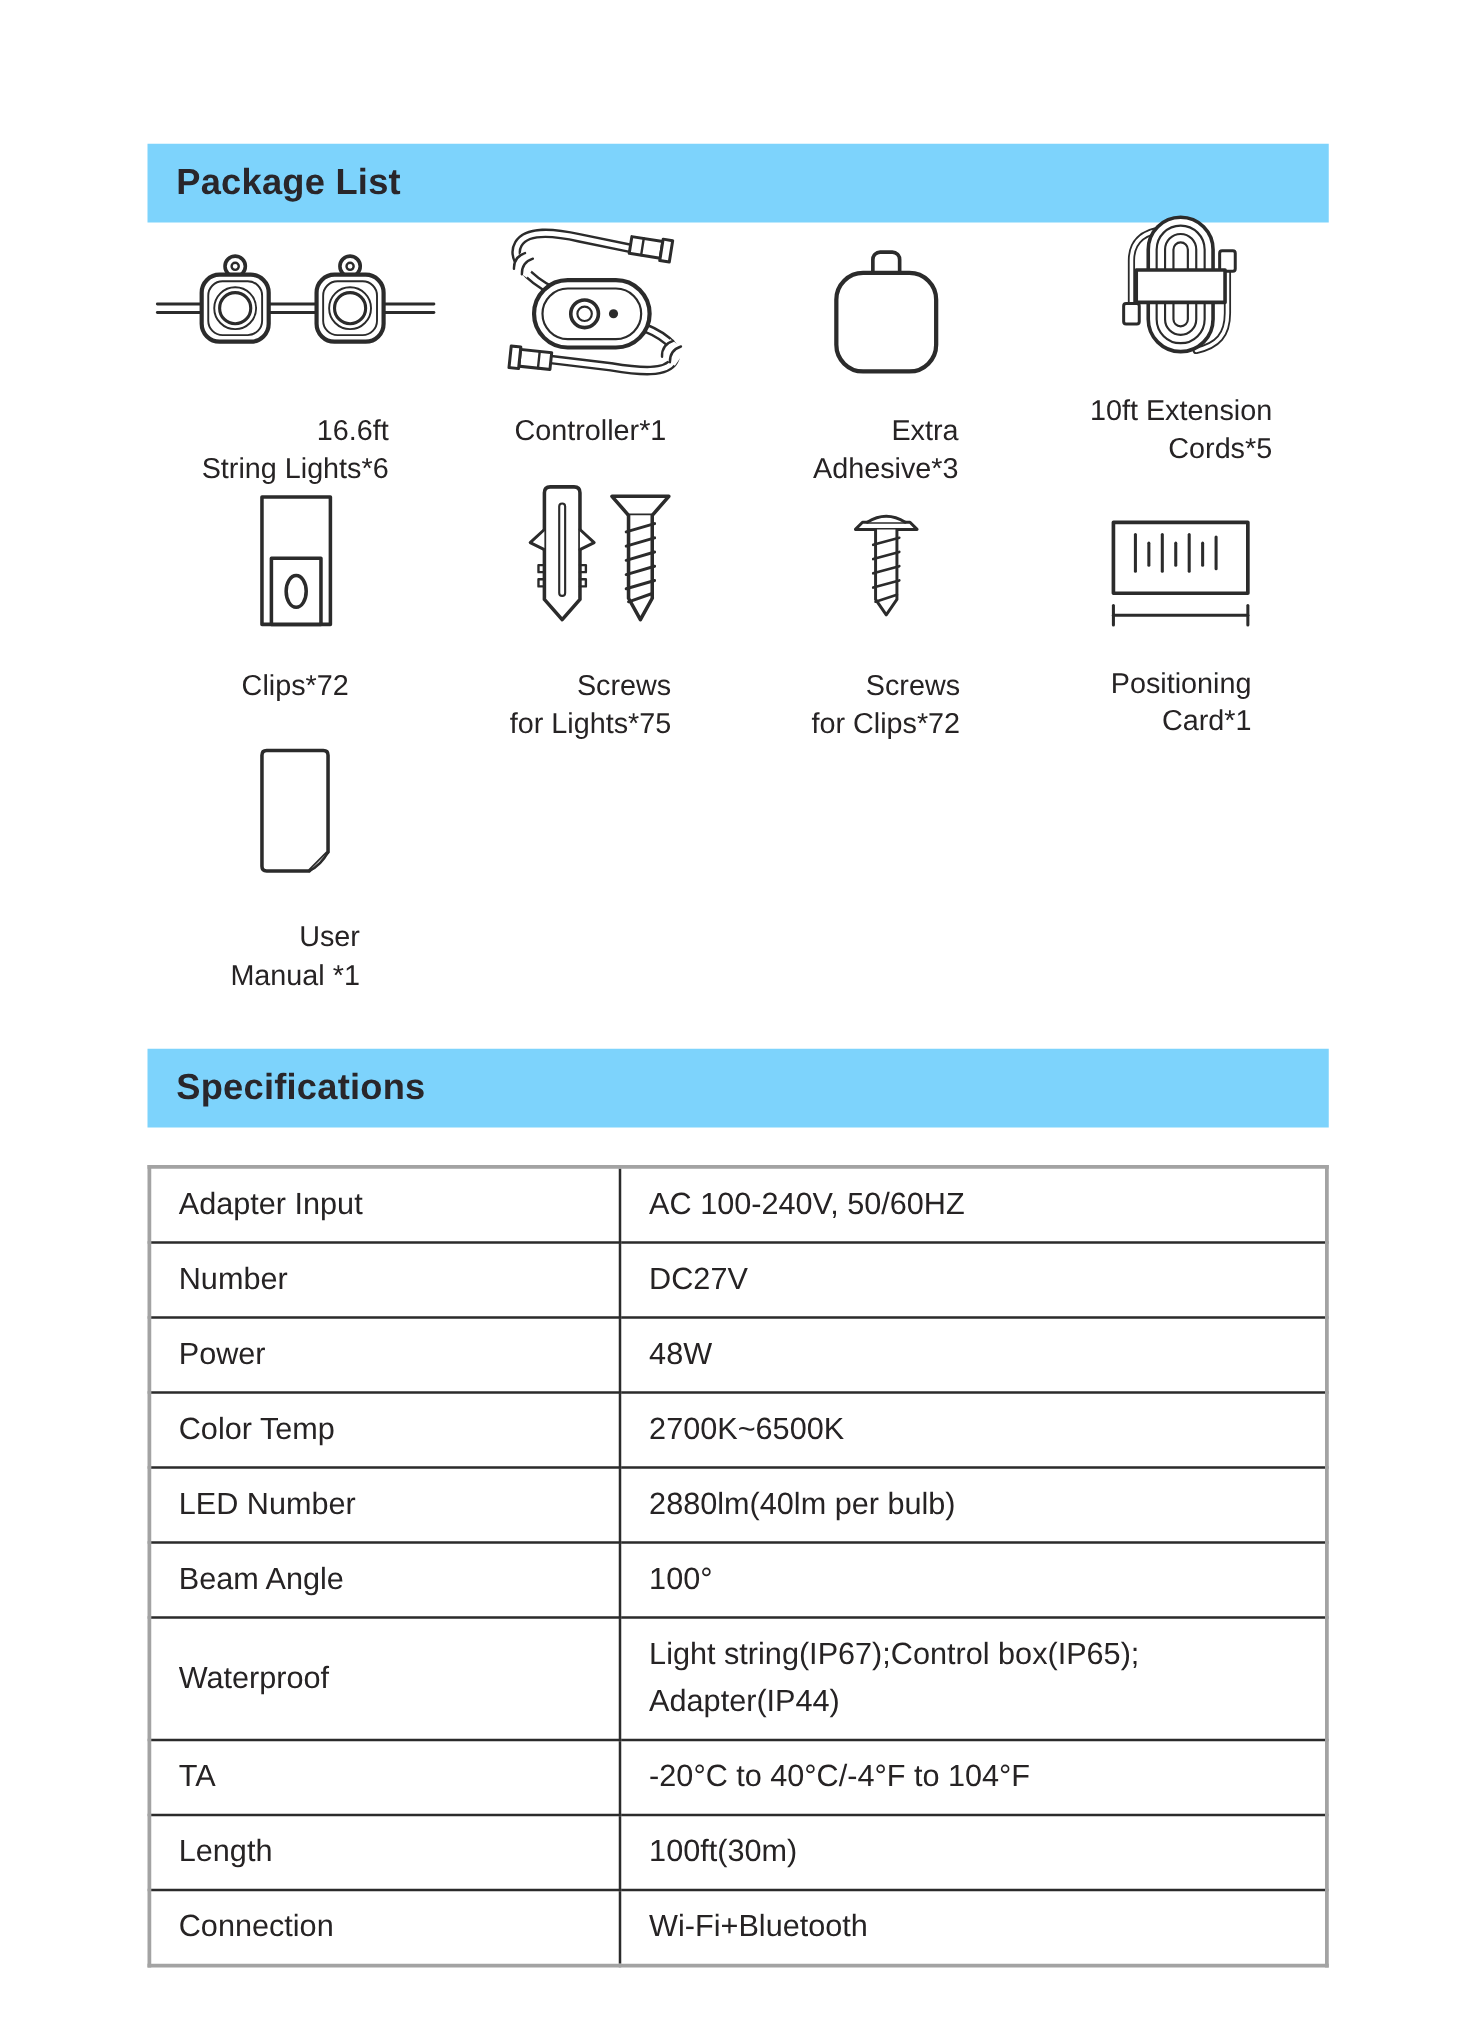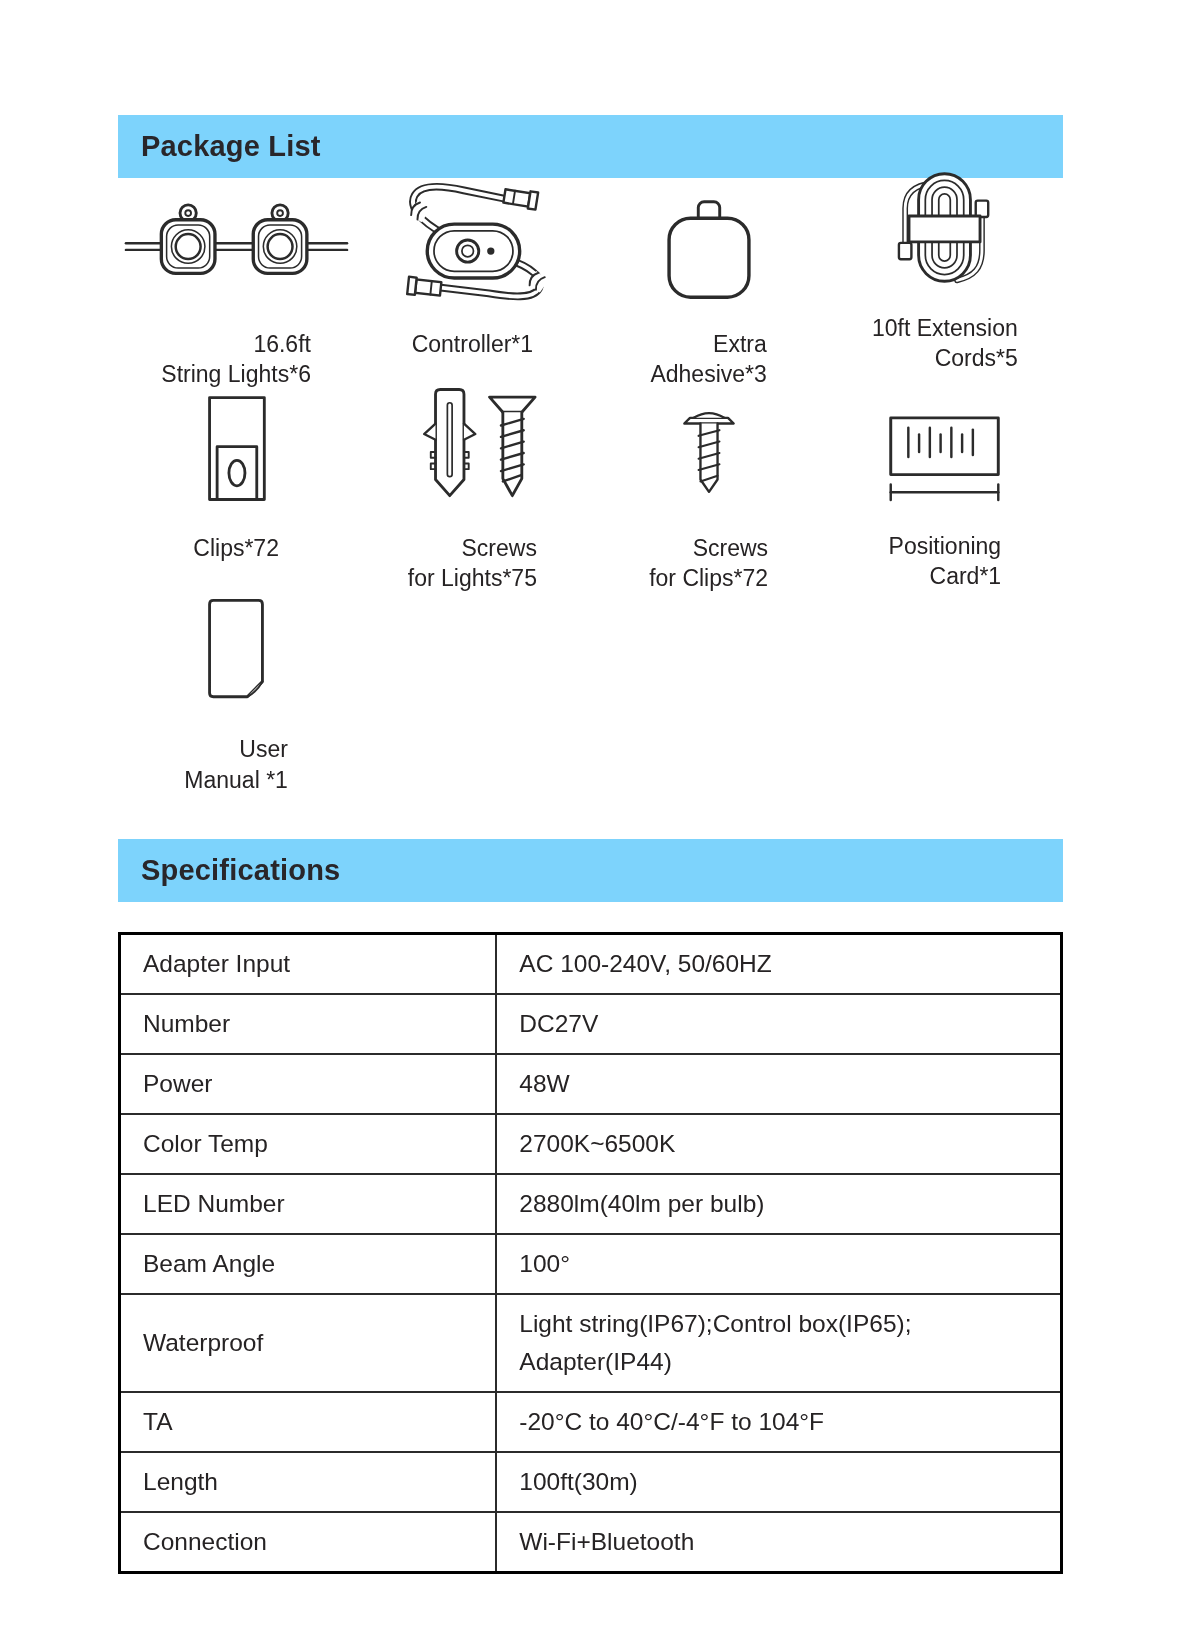--- a/index.html
+++ b/index.html
@@ -60,21 +60,21 @@
   }
   .spec-table td {
     border: 2px solid #2b2b2b;
     font-size: 24.5px;
     vertical-align: middle;
     padding: 10px 14px 10px 22px;
     height: 52px;
     line-height: 1.55;
     white-space: pre-line;
   }
-  .spec-table { border: 3px solid #000000; }
+  .spec-table { border: 3px solid #a3a3a3; }
   .spec-table td.k { width: 40%; }
 </style>
 </head>
 <body>
 
 <div class="page">
   <div class="content">
 
     <div class="section-bar">
       <span>Package List</span>

